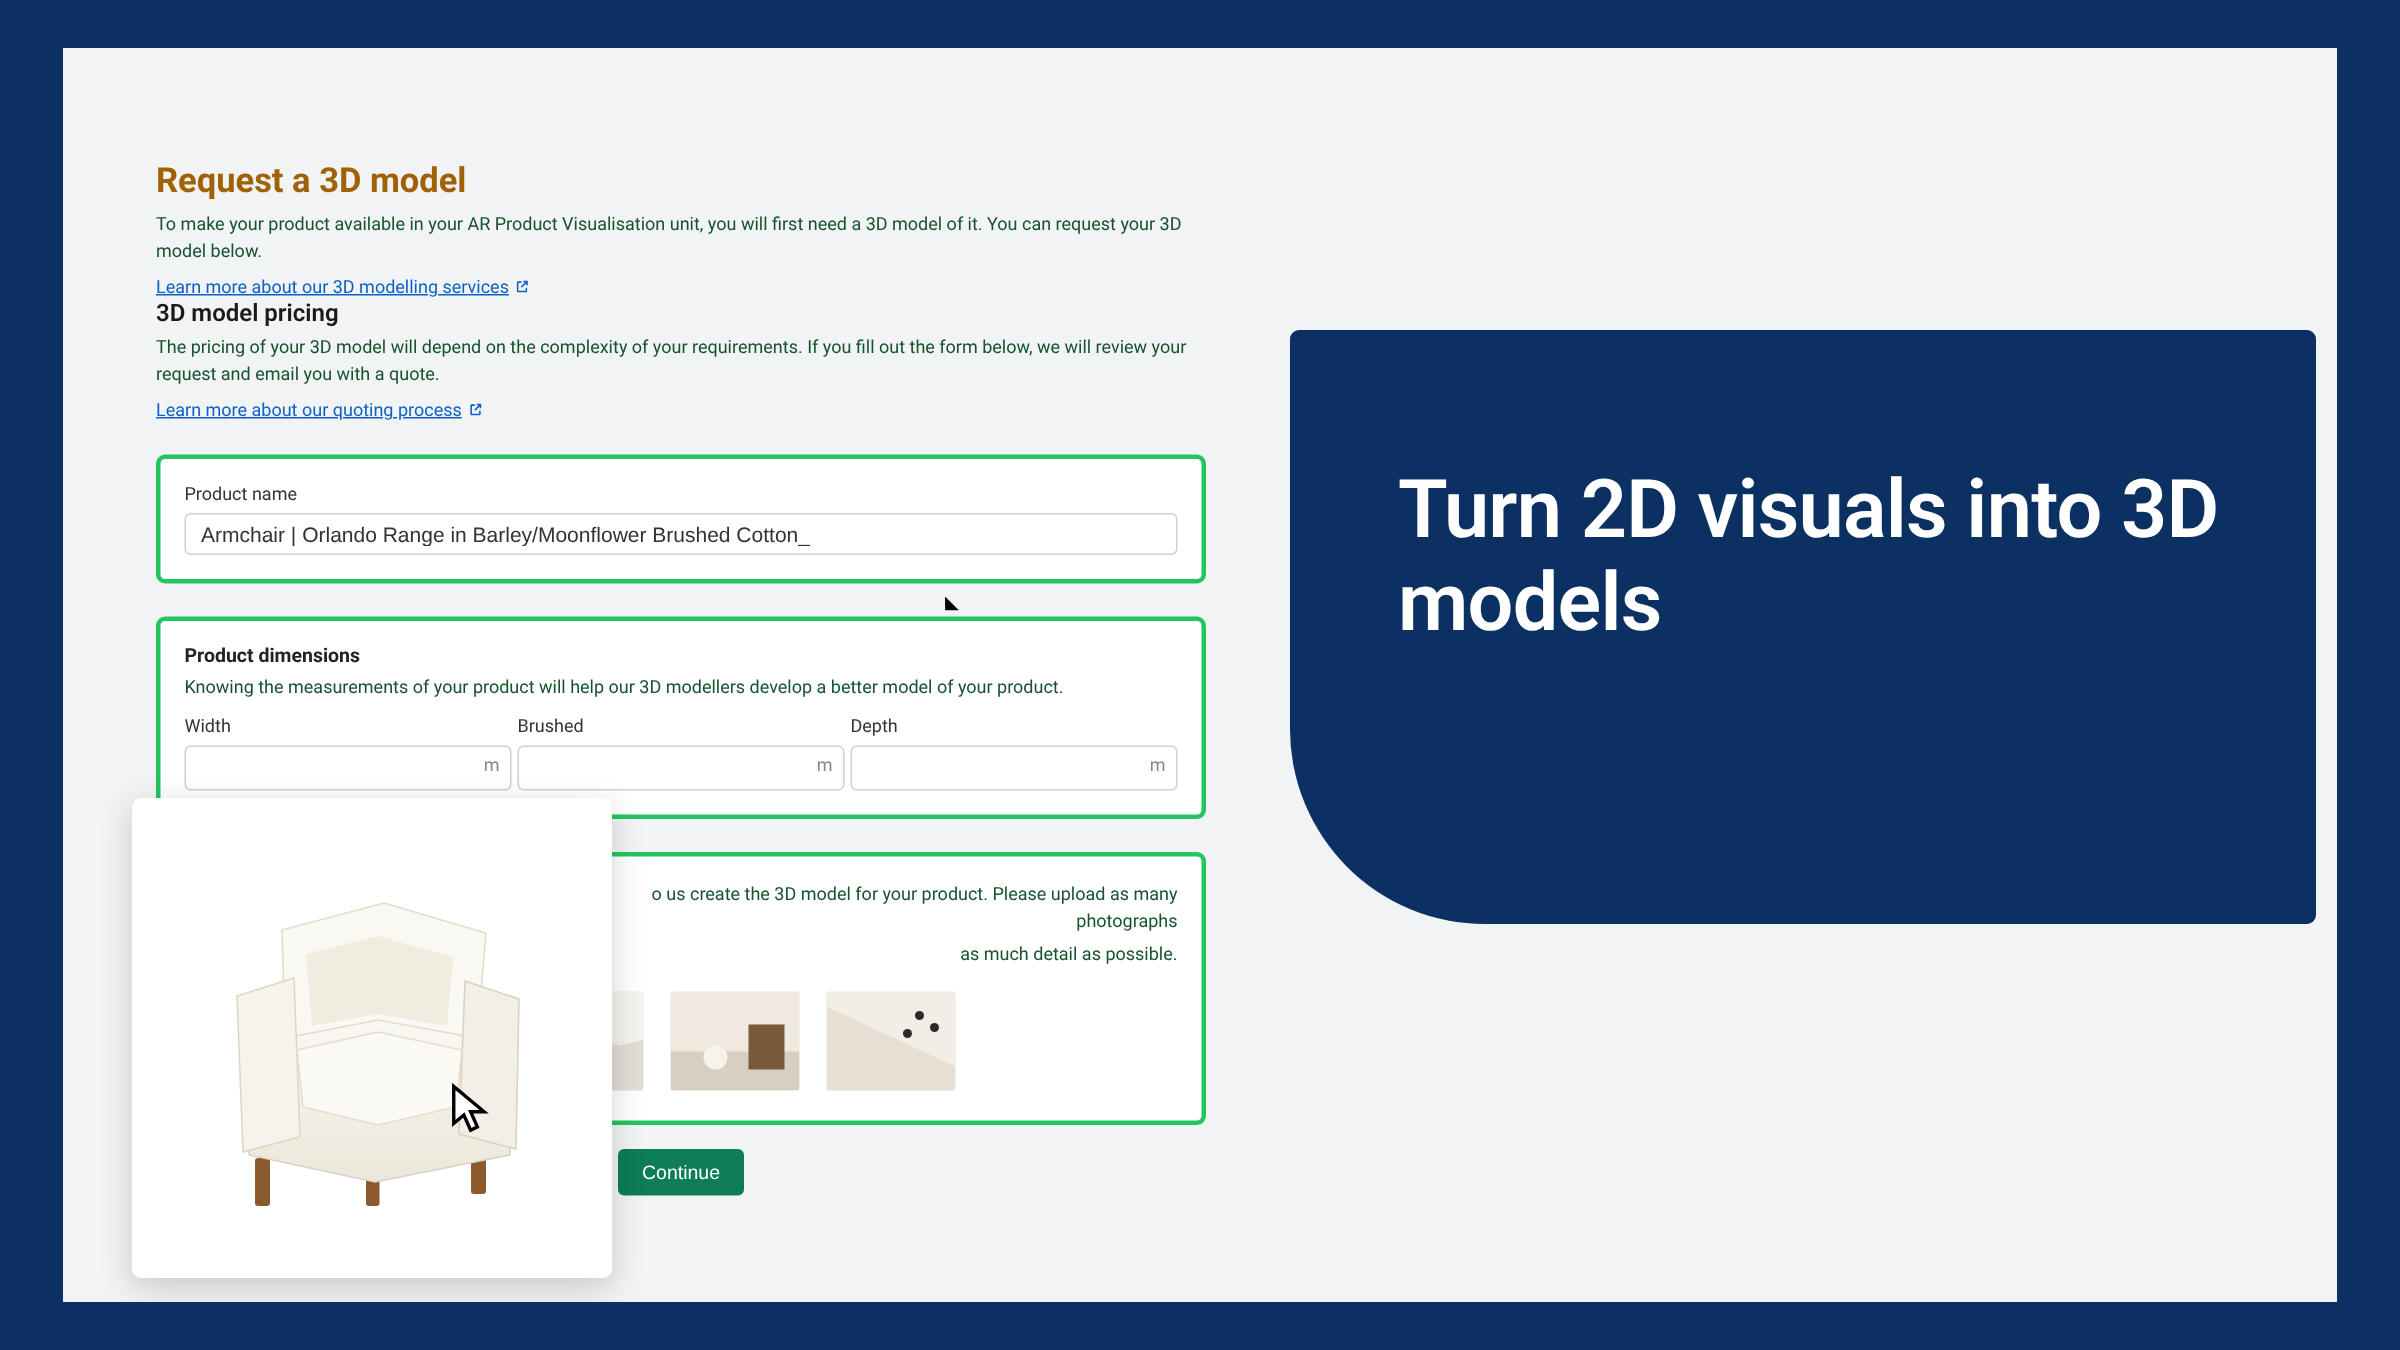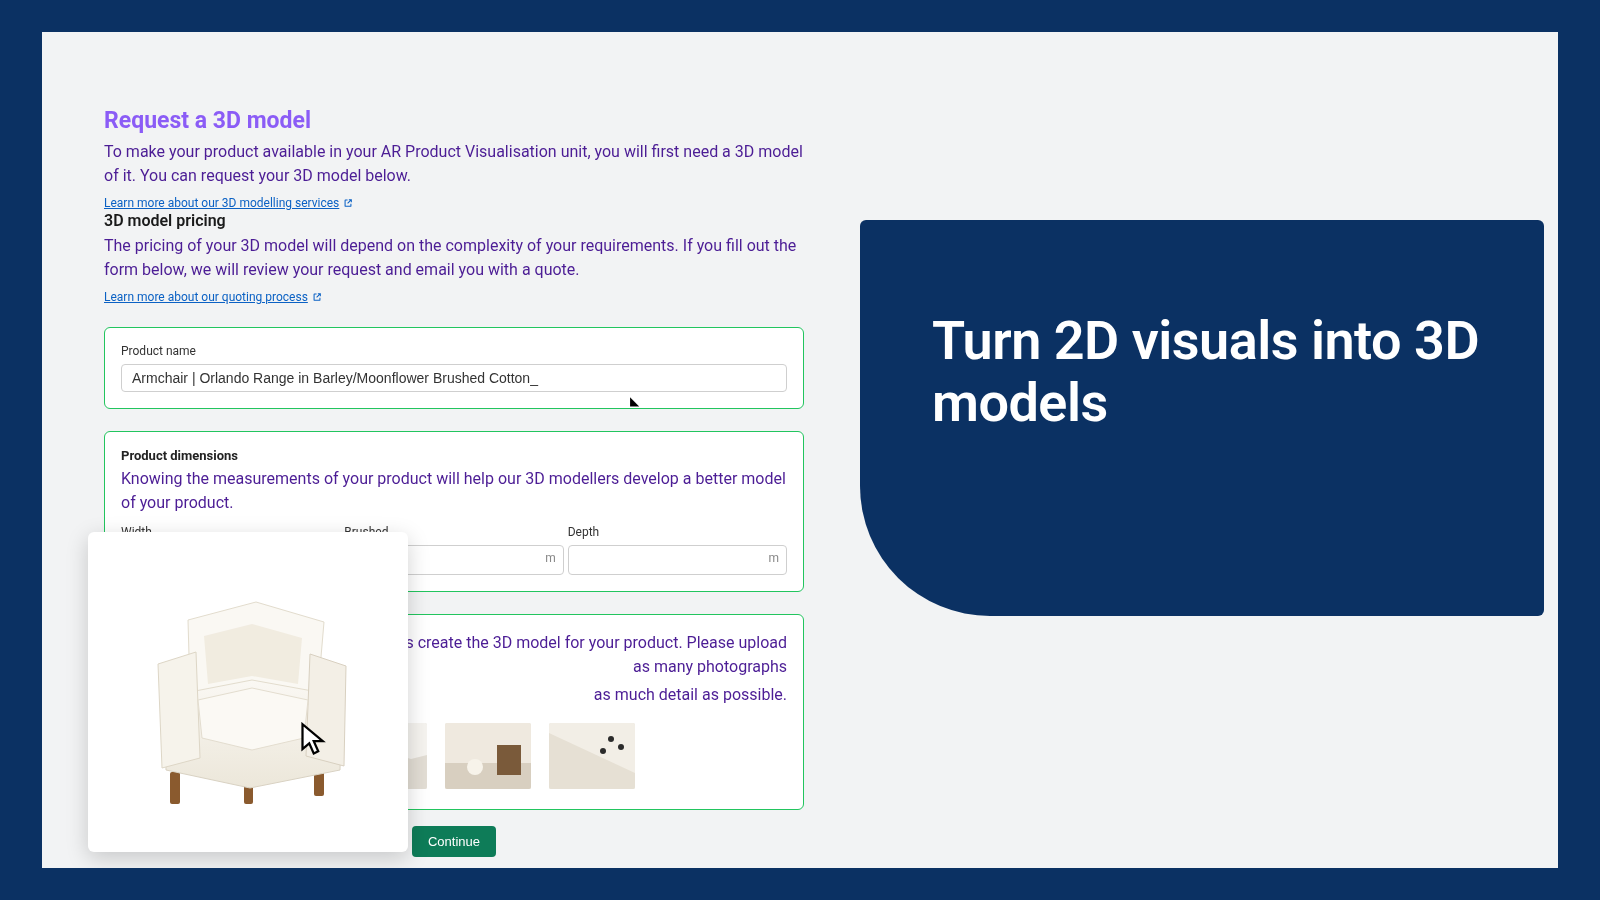--- a/index.html
+++ b/index.html
@@ -17,46 +17,46 @@
     overflow: hidden;
   }
   .form-area {
     position: absolute;
     left: 62px; top: 75px;
     width: 700px;
   }
   .page-title {
     font-size: 23px;
     font-weight: 700;
-    color: #8b5cf6;
+    color: #a16207;
     margin-bottom: 6px;
   }
   .desc {
-    font-size: 16px;
-    color: #4c1d95;
+    font-size: 12px;
+    color: #14532d;
     line-height: 1.5;
     margin-bottom: 4px;
   }
   .link {
     font-size: 12px;
     color: #0b61c4;
     display: inline-flex;
     align-items: center;
     gap: 4px;
   }
   .link svg { width: 10px; height: 10px; }
   .section-sub {
     font-size: 16px;
     font-weight: 600;
     color: #1a1a1a;
     margin-bottom: 4px;
   }
   .card {
     background: #fff;
-    border: 1px solid #22c55e;
+    border: 3px solid #22c55e;
     border-radius: 6px;
     padding: 16px;
     margin-top: 22px;
   }
   .field-label {
     font-size: 12px;
     color: #333;
     margin-bottom: 6px;
     display: block;
   }

